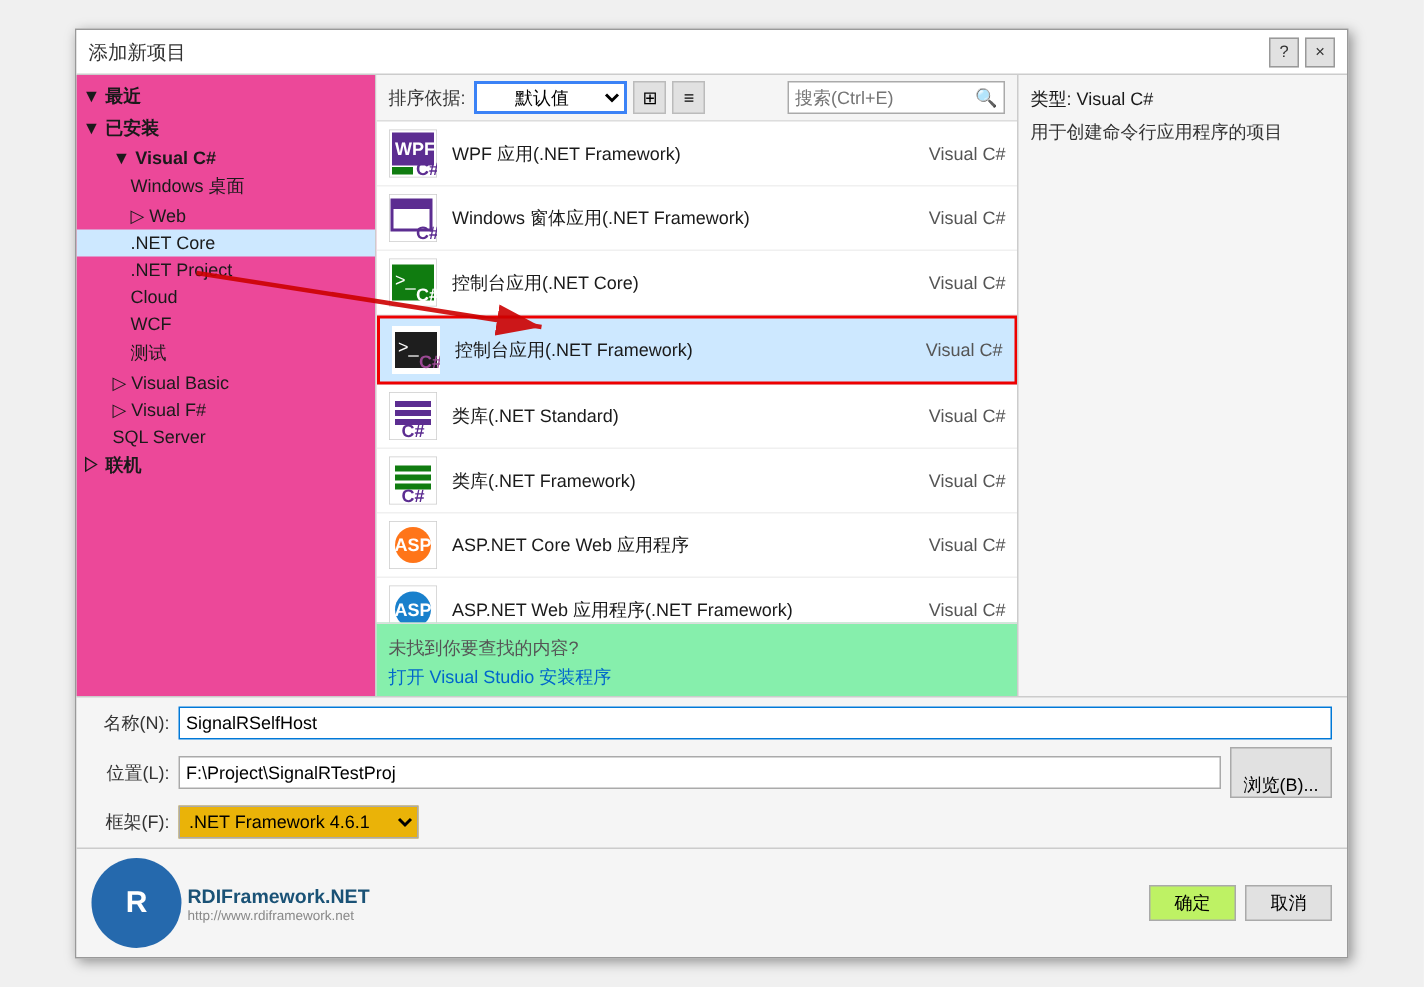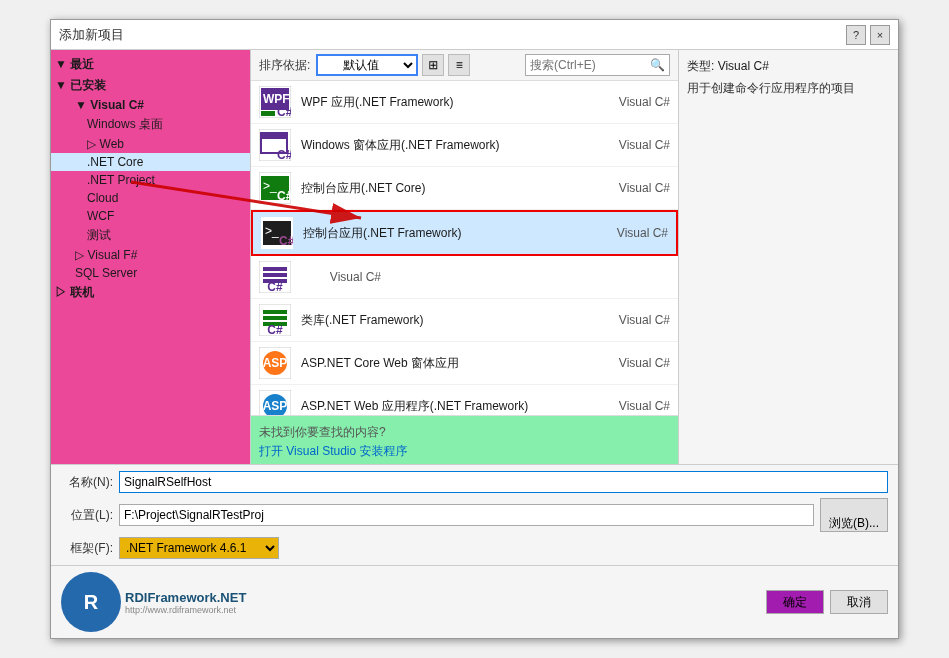--- a/index.html
+++ b/index.html
@@ -39,21 +39,21 @@
     .form-label { width: 52px; text-align: right; color: #333; flex-shrink: 0; }
     .form-input { flex: 1; height: 22px; border: 1px solid #0078d7; padding: 0 4px; background: #fff; font-size: 12px; }
     .form-input.no-border { border: 1px solid #aaa; }
     .form-select { height: 22px; border: 1px solid #aaa; background: #eab308; padding: 0 2px; }
     .browse-btn { height: 22px; padding: 16px 8px; border: 1px solid #aaa; background: #e1e1e1; cursor: pointer; }
     .watermark { background: rgba(0,80,160,0.85); border-radius: 50%; width: 60px; height: 60px; display: flex; align-items: center; justify-content: center; }
     .watermark-text { color: #fff; font-size: 20px; font-weight: bold; }
     
     .dialog-buttons { display: flex; justify-content: flex-end; align-items: center; padding: 6px 10px; gap: 6px; border-top: 1px solid #ccc; background: #f5f5f5; }
     .dialog-btn { height: 24px; padding: 0 16px; border: 1px solid #aaa; background: #e1e1e1; cursor: pointer; font-size: 12px; }
-    .dialog-btn.primary { background: #a21caf; }
+    .dialog-btn.primary { background: #bef264; }
     
     .open-link { color: #0066cc; cursor: pointer; text-decoration: none; }
     .center-panel-wrapper { display: flex; flex: 1; overflow: hidden; }
     .not-found-section { padding: 8px 8px 4px 8px; border-top: 1px solid #ddd; background: #86efac; }
     .not-found-text { color: #555; margin-bottom: 2px; }
     svg.arrow-svg { position: absolute; pointer-events: none; }
   </style>
 </head>
 <body>
 
@@ -73,20 +73,21 @@
       <div class="tree-item section-header">▼ 最近</div>
       <div class="tree-item section-header">▼ 已安装</div>
       <div class="tree-item indent1" style="font-weight:bold;">▼ Visual C#</div>
       <div class="tree-item indent2">Windows 桌面</div>
       <div class="tree-item indent2">▷ Web</div>
       <div class="tree-item indent2 selected">.NET Core</div>
       <div class="tree-item indent2">.NET Project</div>
       <div class="tree-item indent2">Cloud</div>
       <div class="tree-item indent2">WCF</div>
       <div class="tree-item indent2">测试</div>
+      <div class="tree-item indent1">▷ Visual Basic</div>
       <div class="tree-item indent1">▷ Visual F#</div>
       <div class="tree-item indent1">SQL Server</div>
       <div class="tree-item section-header">▷ 联机</div>
     </div>
 
     <div class="center-panel" style="display:flex;flex-direction:column;flex:1;">
 
       <div class="center-toolbar">
         <span class="toolbar-label">排序依据:</span>
         <select class="toolbar-select">
@@ -159,20 +160,21 @@
         <div class="item-row">
           <div class="item-icon">
             <svg width="32" height="32">
                 <rect width="32" height="32" fill="#fff" stroke="#ccc"></rect>
                 <rect x="4" y="6" width="24" height="4" fill="#5c2d91"></rect>
                 <rect x="4" y="12" width="24" height="4" fill="#5c2d91"></rect>
                 <rect x="4" y="18" width="24" height="4" fill="#5c2d91"></rect>
                 <text x="16" y="30" font-size="8" fill="#5c2d91" font-weight="bold" text-anchor="middle">C#</text>
               </svg>
           </div>
+          <span class="item-name">类库(.NET Standard)</span>
           <span class="item-type">Visual C#</span>
         </div>
 
         <div class="item-row">
           <div class="item-icon">
             <svg width="32" height="32">
                 <rect width="32" height="32" fill="#fff" stroke="#ccc"></rect>
                 <rect x="4" y="6" width="24" height="4" fill="#107c10"></rect>
                 <rect x="4" y="12" width="24" height="4" fill="#107c10"></rect>
                 <rect x="4" y="18" width="24" height="4" fill="#107c10"></rect>
@@ -184,21 +186,21 @@
         </div>
 
         <div class="item-row">
           <div class="item-icon">
             <svg width="32" height="32">
                 <rect width="32" height="32" fill="#fff" stroke="#ccc"></rect>
                 <circle cx="16" cy="16" r="12" fill="#ff6600" opacity="0.9"></circle>
                 <text x="16" y="20" font-size="9" fill="#fff" font-weight="bold" text-anchor="middle">ASP</text>
               </svg>
           </div>
-          <span class="item-name">ASP.NET Core Web 窗体应用</span>
+          <span class="item-name">ASP.NET Core Web 应用程序</span>
           <span class="item-type">Visual C#</span>
         </div>
 
         <div class="item-row">
           <div class="item-icon">
             <svg width="32" height="32">
                 <rect width="32" height="32" fill="#fff" stroke="#ccc"></rect>
                 <circle cx="16" cy="16" r="12" fill="#0072c6" opacity="0.9"></circle>
                 <text x="16" y="20" font-size="9" fill="#fff" font-weight="bold" text-anchor="middle">ASP</text>
               </svg>

